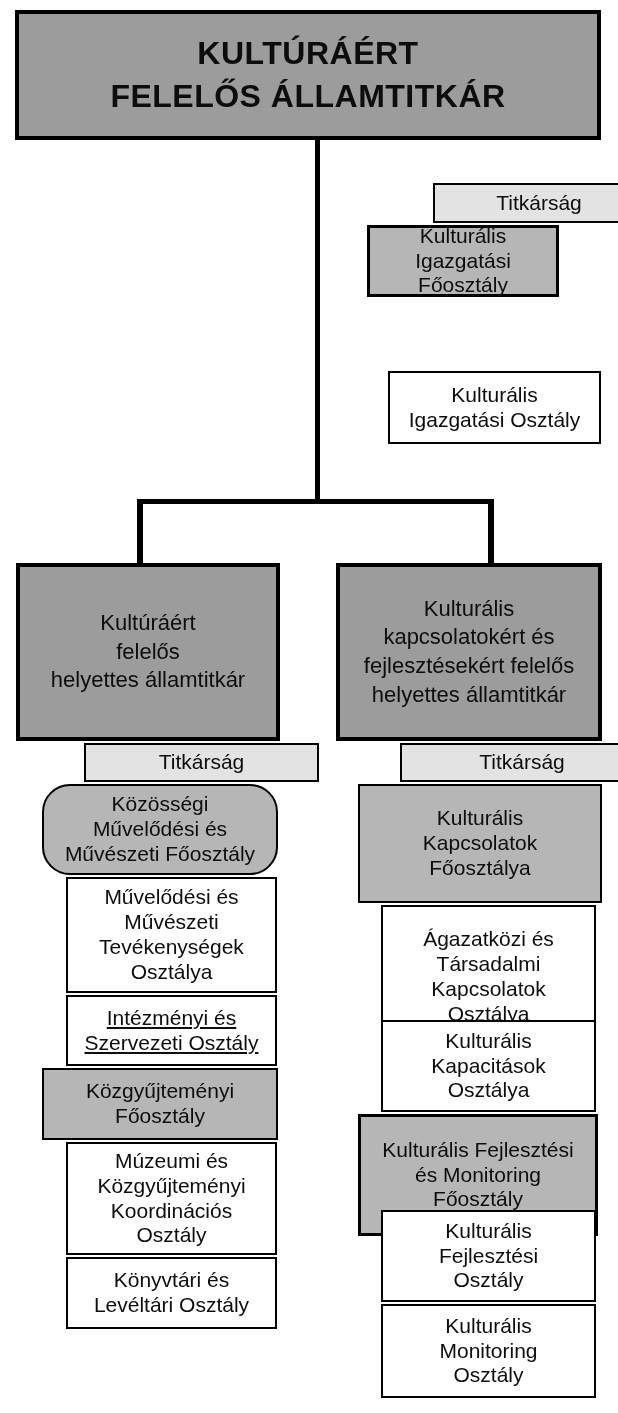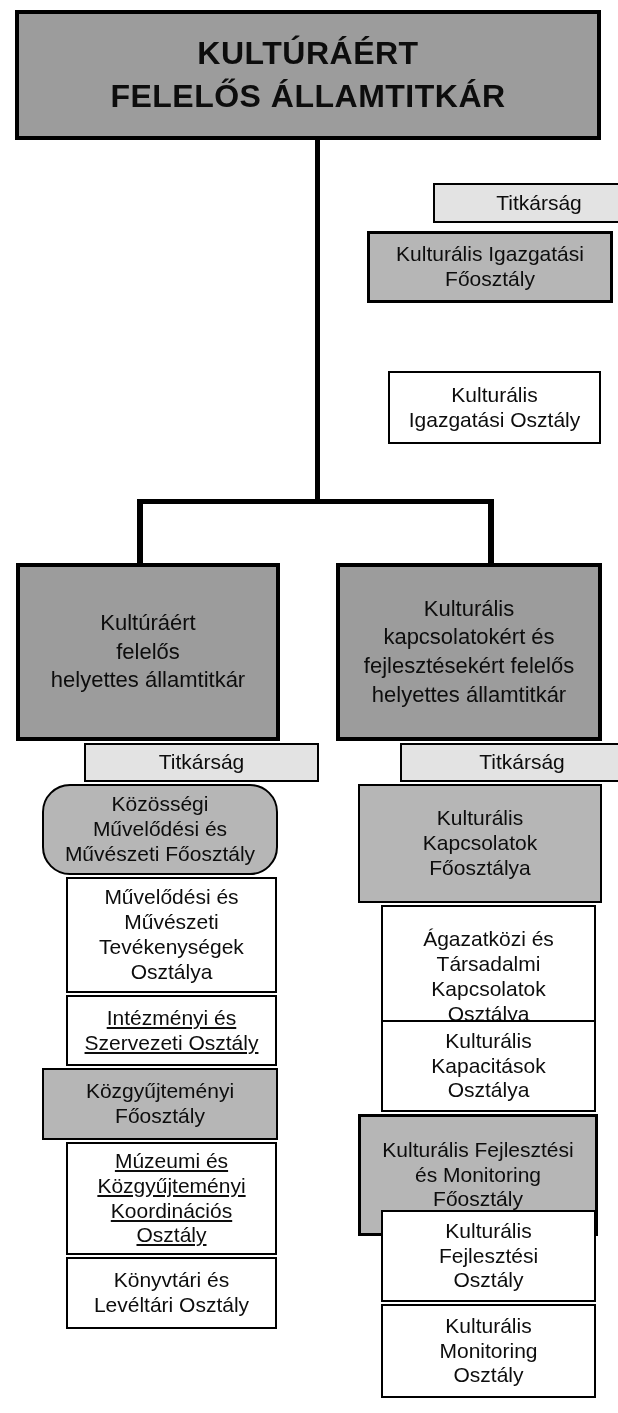--- a/index.html
+++ b/index.html
@@ -50,41 +50,41 @@
 
   <div class="line" style="left:315px;top:138px;width:5px;height:364px;"></div>
   <div class="line" style="left:139px;top:499px;width:355px;height:5px;"></div>
   <div class="line" style="left:137px;top:499px;width:6px;height:66px;"></div>
   <div class="line" style="left:488px;top:499px;width:6px;height:66px;"></div>
 
   <div class="node root-node tone-dark" style="left:15px;top:10px;width:586px;height:130px;">KULTÚRÁÉRT
 FELELŐS ÁLLAMTITKÁR</div>
 
   <div class="node tone-light" style="left:391px;top:183px;width:212px;height:40px;">Titkárság</div>
-  <div class="node tone-medium bw3" style="left:367px;top:231px;width:246px;height:72px;">Kulturális Igazgatási
+  <div class="node tone-medium bw3" style="left:367px;top:225px;width:192px;height:72px;">Kulturális Igazgatási
 Főosztály</div>
   <div class="node tone-white" style="left:388px;top:371px;width:213px;height:73px;">Kulturális
 Igazgatási Osztály</div>
 
   <div class="node deputy-node tone-dark" style="left:16px;top:563px;width:264px;height:178px;">Kultúráért
 felelős
 helyettes államtitkár</div>
   <div class="node tone-light" style="left:42px;top:743px;width:235px;height:39px;">Titkárság</div>
   <div class="node tone-medium" style="left:42px;top:784px;width:236px;height:91px;border-radius:28px;">Közösségi
 Művelődési és
 Művészeti Főosztály</div>
   <div class="node tone-white" style="left:66px;top:877px;width:211px;height:116px;">Művelődési és
 Művészeti
 Tevékenységek
 Osztálya</div>
   <div class="node tone-white" style="left:66px;top:995px;width:211px;height:71px;text-decoration:underline;">Intézményi és
 Szervezeti Osztály</div>
   <div class="node tone-medium" style="left:42px;top:1068px;width:236px;height:72px;">Közgyűjteményi
 Főosztály</div>
-  <div class="node tone-white" style="left:66px;top:1142px;width:211px;height:113px;text-decoration:underline;">Múzeumi és
+  <div class="node tone-white" style="left:66px;top:1142px;width:211px;height:113px;">Múzeumi és
 Közgyűjteményi
 Koordinációs
 Osztály</div>
   <div class="node tone-white" style="left:66px;top:1257px;width:211px;height:72px;">Könyvtári és
 Levéltári Osztály</div>
 
   <div class="node deputy-node tone-dark" style="left:336px;top:563px;width:266px;height:178px;">Kulturális
 kapcsolatokért és
 fejlesztésekért felelős
 helyettes államtitkár</div>

